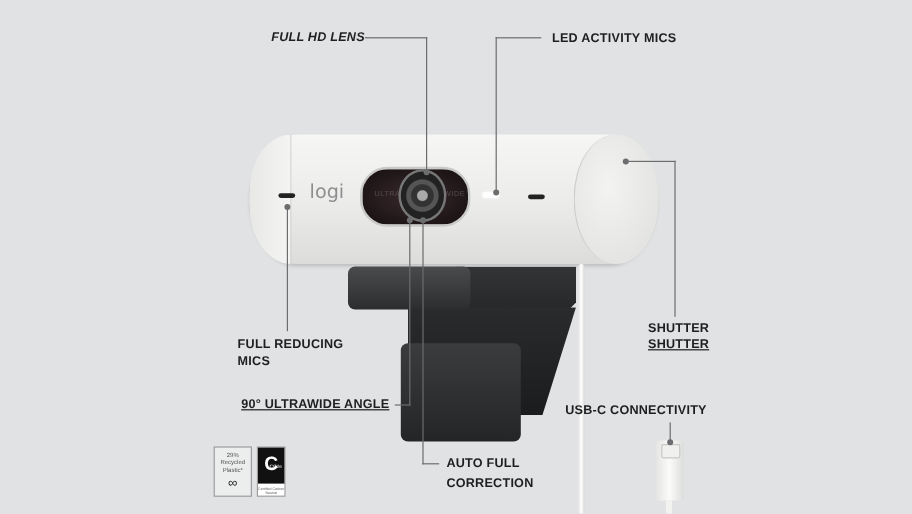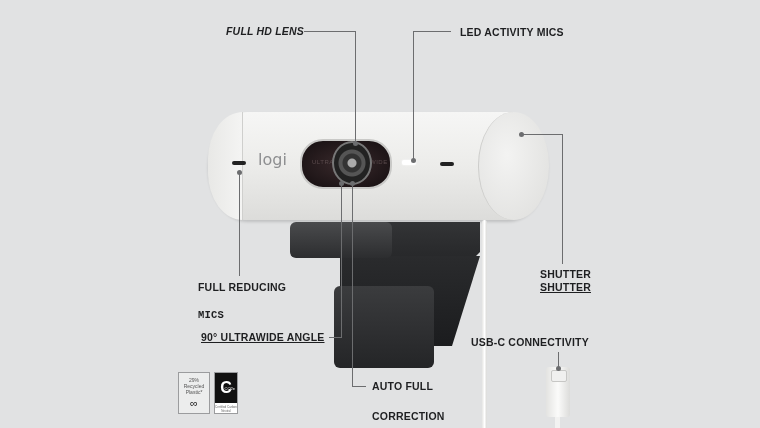--- a/index.html
+++ b/index.html
@@ -142,34 +142,34 @@
 <div class="dot" style="left:519px;top:132px;"></div>
 <div class="label" style="left:540px;top:268px;text-align:right;">
   <div style="text-align:right;">SHUTTER</div>
   <div style="margin-left:-9px;text-decoration:underline;">SHUTTER</div>
 </div>
 
 <div class="dot" style="left:237px;top:170px;"></div>
 <div class="line" style="left:239px;top:172px;width:1px;height:104px;"></div>
 <div class="label" style="left:198px;top:281px;">
   <div>FULL REDUCING</div>
-  <div style="margin-top:15px;font-family:Liberation Mono, monospace;">MICS</div>
+  <div style="margin-top:1px;">MICS</div>
 </div>
 
 <div class="dot" style="left:339px;top:181px;"></div>
 <div class="line" style="left:341px;top:183px;width:1px;height:155px;"></div>
 <div class="line" style="left:329px;top:337px;width:13px;height:1px;"></div>
 <div class="label" style="left:201px;top:331px;text-decoration:underline;">90° ULTRAWIDE ANGLE</div>
 
 <div class="dot" style="left:350px;top:181px;"></div>
 <div class="line" style="left:352px;top:183px;width:1px;height:204px;"></div>
 <div class="line" style="left:352px;top:386px;width:14px;height:1px;"></div>
 <div class="label" style="left:372px;top:380px;">
   <div>AUTO FULL</div>
-  <div style="margin-top:17px;">CORRECTION</div>
+  <div style="margin-top:4px;">CORRECTION</div>
 </div>
 
 <div class="label" style="left:471px;top:336px;">USB-C CONNECTIVITY</div>
 <div class="line" style="left:558px;top:352px;width:1px;height:16px;"></div>
 <div class="dot" style="left:556px;top:366px;"></div>
 
 <div class="badge-recycled">
   <div>29%</div>
   <div>Recycled</div>
   <div>Plastic*</div>

